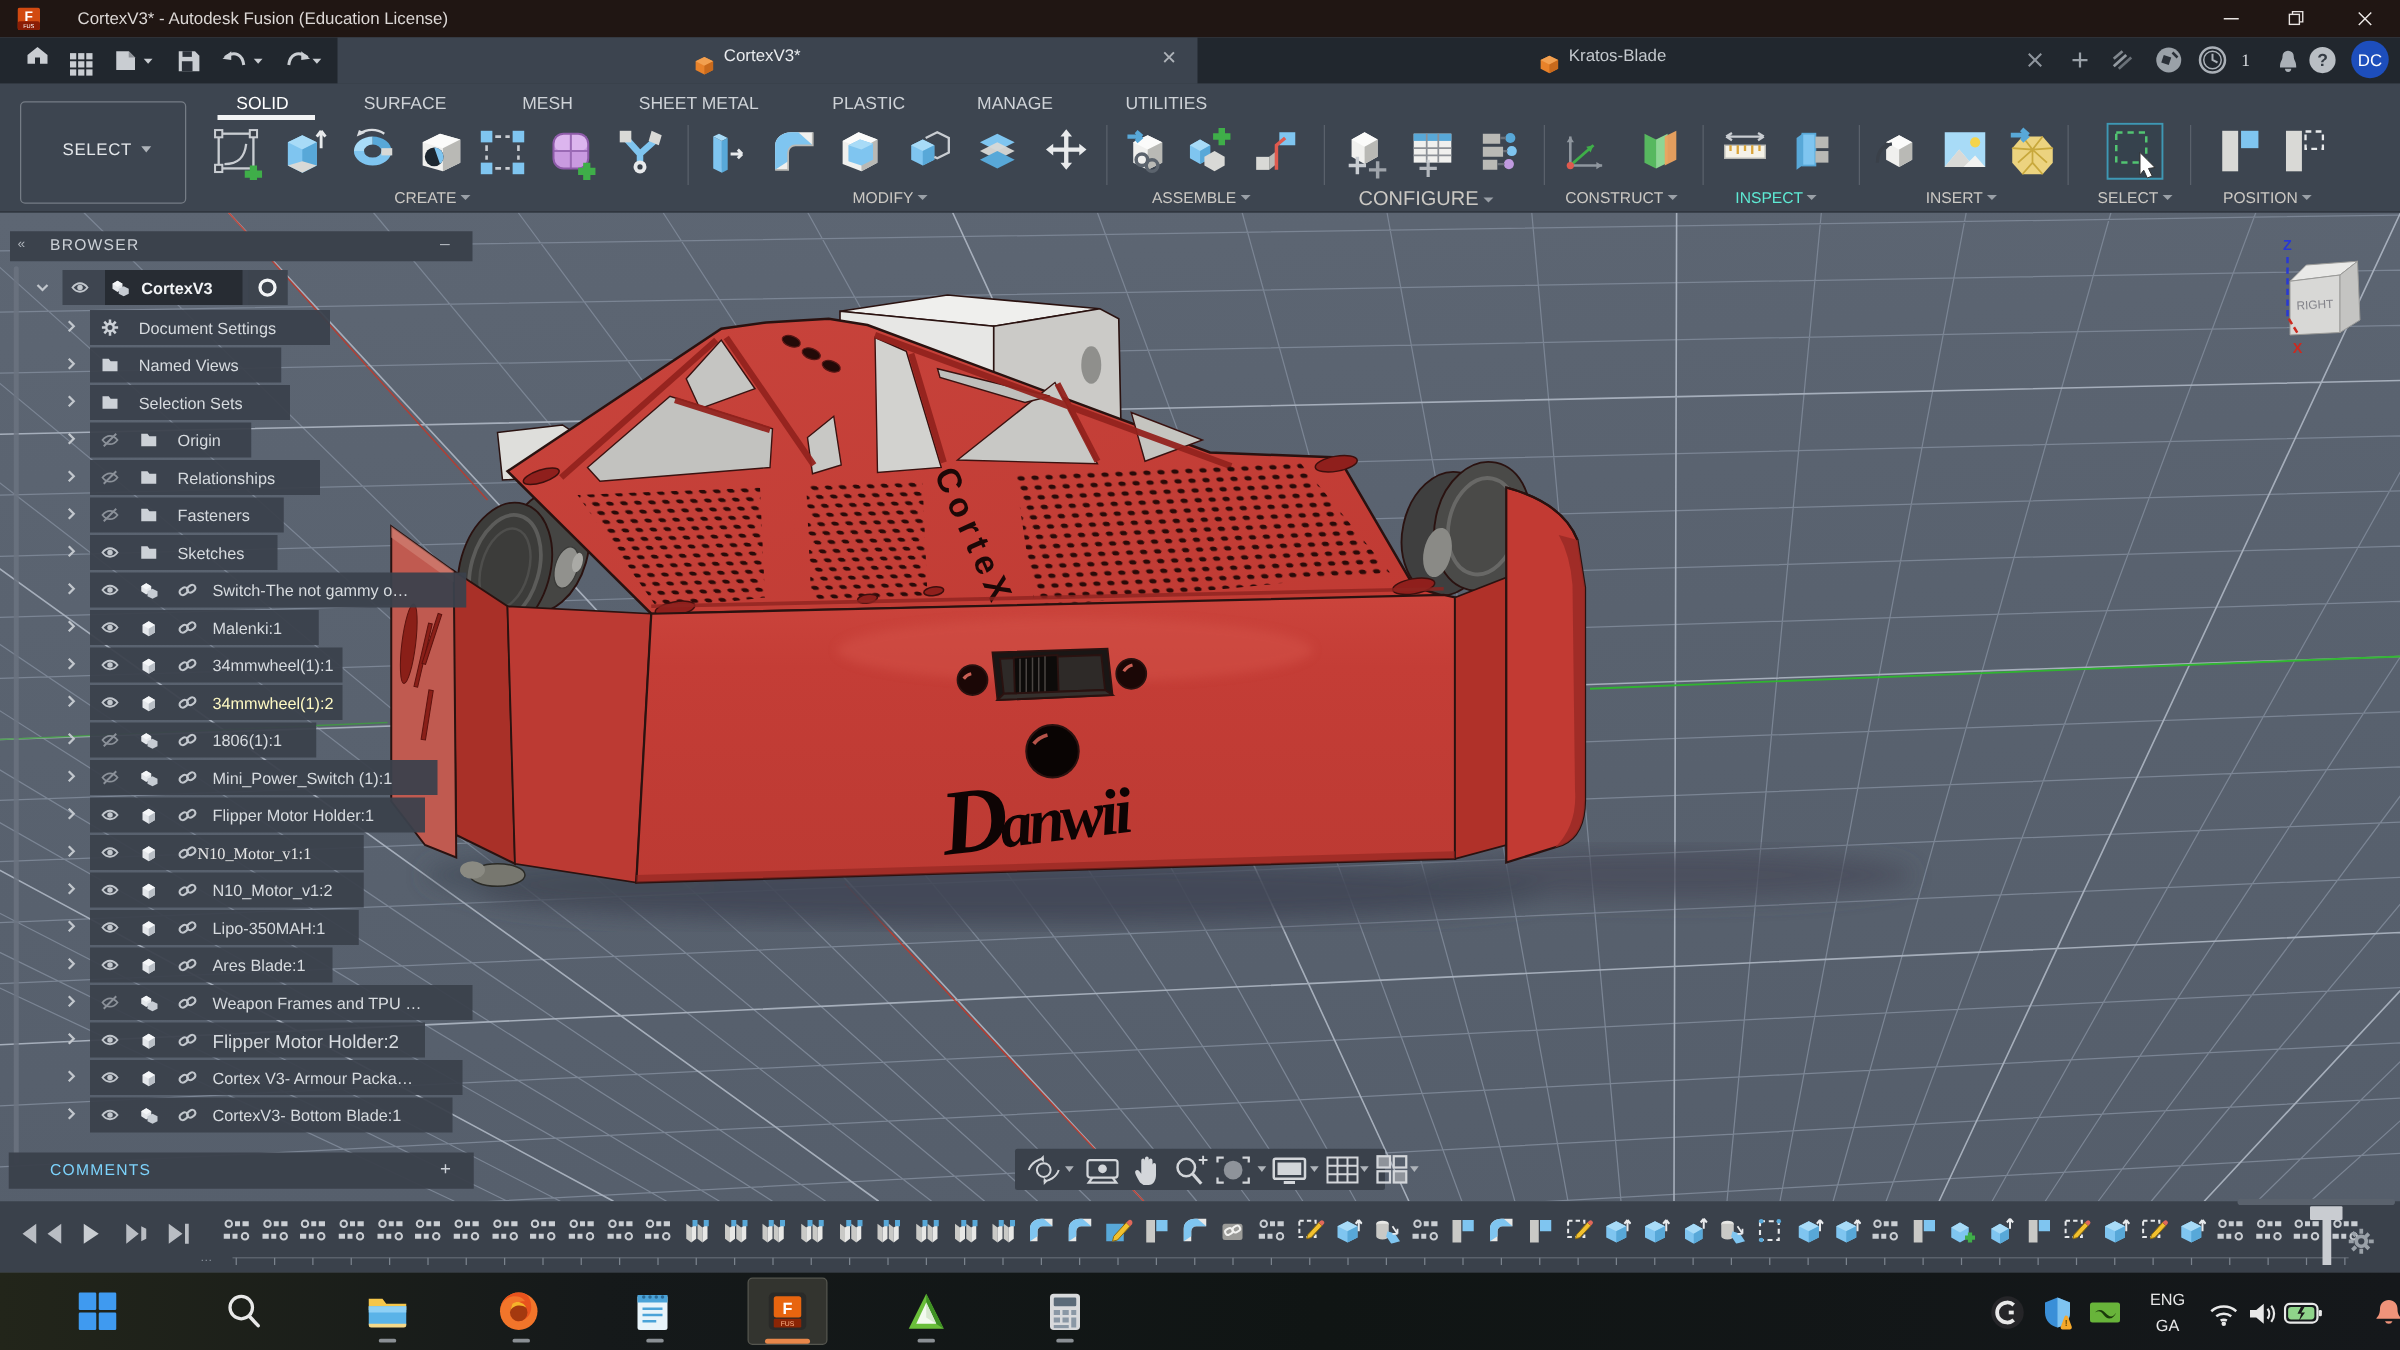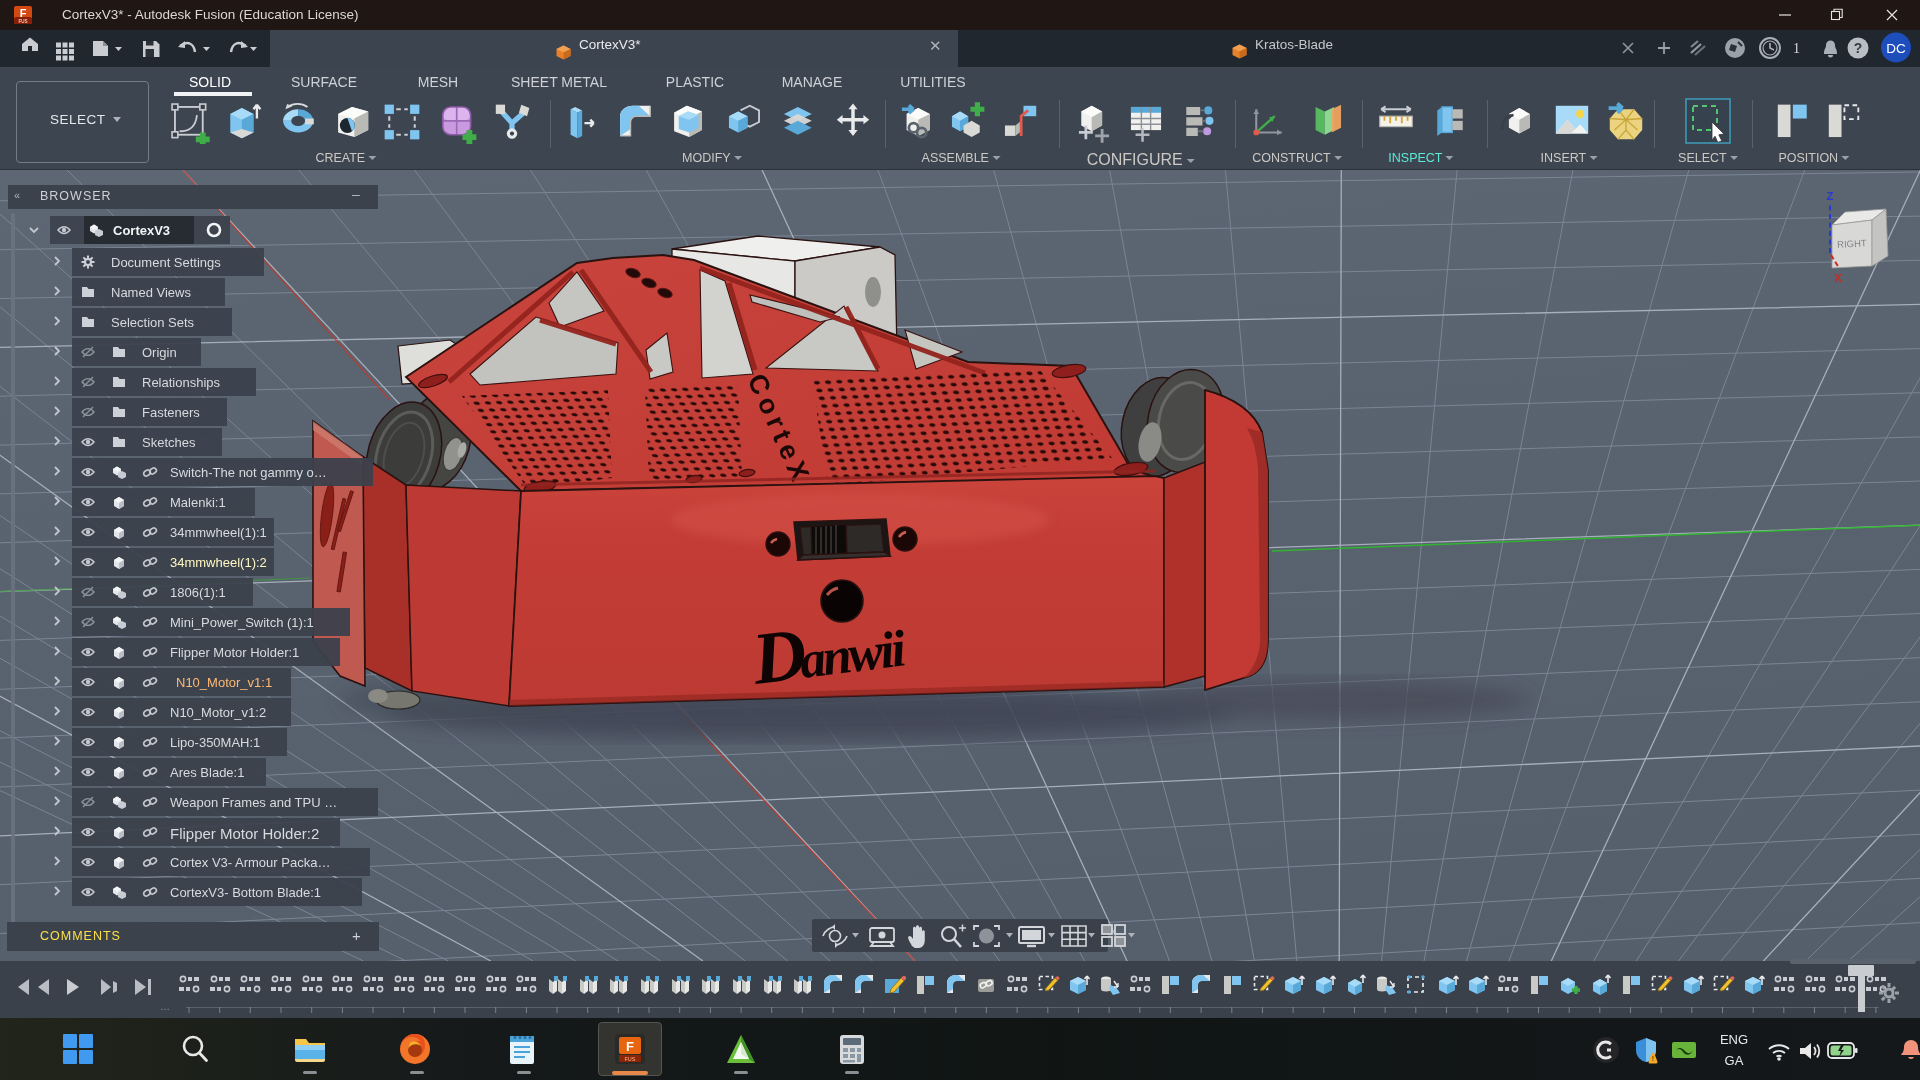--- a/index.html
+++ b/index.html
@@ -389,21 +389,21 @@
         <path d="M3 6l5-3l5 3v6l-5 3l-5-3z" fill="#e3e6ea"></path>
         <path d="M3 6l5-3l5 3l-5 3z" fill="#f4f6f8"></path>
         <path d="M8 9l5-3v6l-5 3z" fill="#b9bfc6"></path>
       </svg></div>
     <div style="position:absolute;left:142px;top:674px;"><svg width="16" height="16" viewBox="0 0 16 16" style="" xmlns="http://www.w3.org/2000/svg">
         <g stroke="#c2c7cd" stroke-width="1.7" fill="none">
           <rect x="1.5" y="6.5" width="7" height="5" rx="2.5" transform="rotate(-35 5 9)"></rect>
           <rect x="7.5" y="4.5" width="7" height="5" rx="2.5" transform="rotate(-35 11 7)"></rect>
         </g>
       </svg></div>
-    <div style="position:absolute;left:176px;top:675px;color:#fdba74;font-size:13px;white-space:nowrap;">N10_Motor_v1:1</div>
+    <div style="position:absolute;left:158px;top:675px;color:#e5e5e5;font-size:13px;white-space:nowrap;font-family:Liberation Serif, serif;">N10_Motor_v1:1</div>
     <div style="position:absolute;left:72px;top:698px;width:219px;height:28px;background:#3a414b;opacity:0.94;"></div>
     <div style="position:absolute;left:49px;top:704px;"><svg width="16" height="16" viewBox="0 0 16 16" style="" xmlns="http://www.w3.org/2000/svg">
         <path d="M6 3l4 4l-4 4" stroke="#c2c7cd" stroke-width="1.8" fill="none"></path>
       </svg></div>
     <div style="position:absolute;left:80px;top:704px;"><svg width="16" height="16" viewBox="0 0 16 16" style="" xmlns="http://www.w3.org/2000/svg">
         <path d="M2 8c3.5-4.5 8.5-4.5 12 0c-3.5 4.5-8.5 4.5-12 0z" fill="none" stroke="#c2c7cd" stroke-width="1.5"></path>
         <circle cx="8" cy="8" r="2.2" fill="#c2c7cd"></circle>
       </svg></div>
     <div style="position:absolute;left:111px;top:704px;"><svg width="16" height="16" viewBox="0 0 16 16" style="" xmlns="http://www.w3.org/2000/svg">
         <path d="M3 6l5-3l5 3v6l-5 3l-5-3z" fill="#e3e6ea"></path>
@@ -531,21 +531,21 @@
         <path d="M7 9l4-2l4 2v4l-4 2l-4-2z" fill="#c6ccd3"></path>
       </svg></div>
     <div style="position:absolute;left:142px;top:884px;"><svg width="16" height="16" viewBox="0 0 16 16" style="" xmlns="http://www.w3.org/2000/svg">
         <g stroke="#c2c7cd" stroke-width="1.7" fill="none">
           <rect x="1.5" y="6.5" width="7" height="5" rx="2.5" transform="rotate(-35 5 9)"></rect>
           <rect x="7.5" y="4.5" width="7" height="5" rx="2.5" transform="rotate(-35 11 7)"></rect>
         </g>
       </svg></div>
     <div style="position:absolute;left:170px;top:885px;color:#d7dbdf;font-size:13px;white-space:nowrap;">CortexV3- Bottom Blade:1</div>
     <div style="position:absolute;left:7px;top:922px;width:372px;height:29px;background:#3a414b;opacity:0.96;"></div>
-    <div style="position:absolute;left:40px;top:929px;color:#fde047;font-size:12.5px;letter-spacing:1px;">COMMENTS</div>
+    <div style="position:absolute;left:40px;top:929px;color:#7dd3fc;font-size:12.5px;letter-spacing:1px;">COMMENTS</div>
     <div style="position:absolute;left:352px;top:927px;color:#ccd1d7;font-size:15px;">+</div>
 <div style="position:absolute;left:812px;top:919px;width:296px;height:33px;background:#3a414b;border-radius:2px;"></div>
     <div style="position:absolute;left:818px;top:920px;"><svg width="320" height="32" viewBox="0 0 320 32" style="" xmlns="http://www.w3.org/2000/svg">
         <g stroke="#d3d6da" stroke-width="1.6" fill="none">
           <circle cx="17" cy="16" r="5.5"></circle>
           <path d="M5 16c2-6 8-9 12-9M29 16c-2 6-8 9-12 9"></path>
           <path d="M17 4l-3 3l3 3z" fill="#d3d6da" stroke="none"></path>
           <path d="M17 28l3-3l-3-3z" fill="#d3d6da" stroke="none"></path>
         </g>
         <path d="M34 13l3.5 4.5l3.5-4.5z" fill="#aeb3b9"></path>

